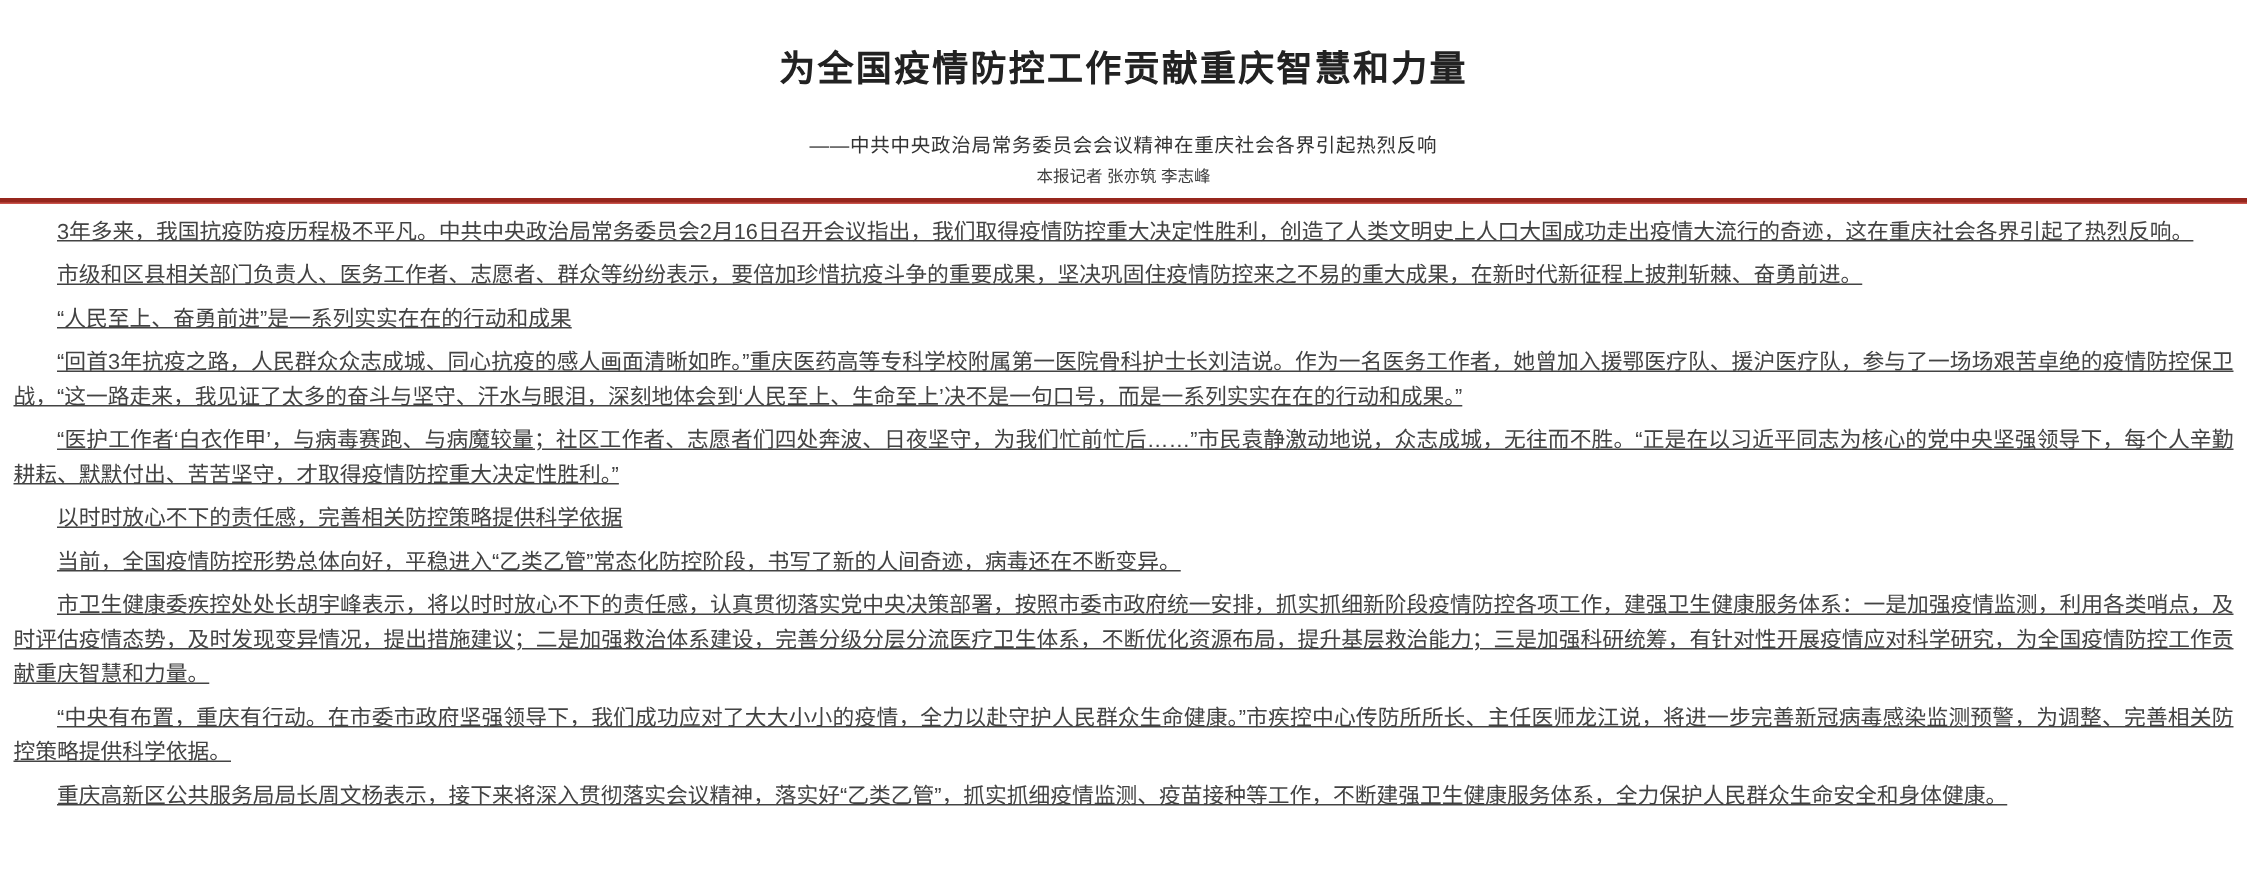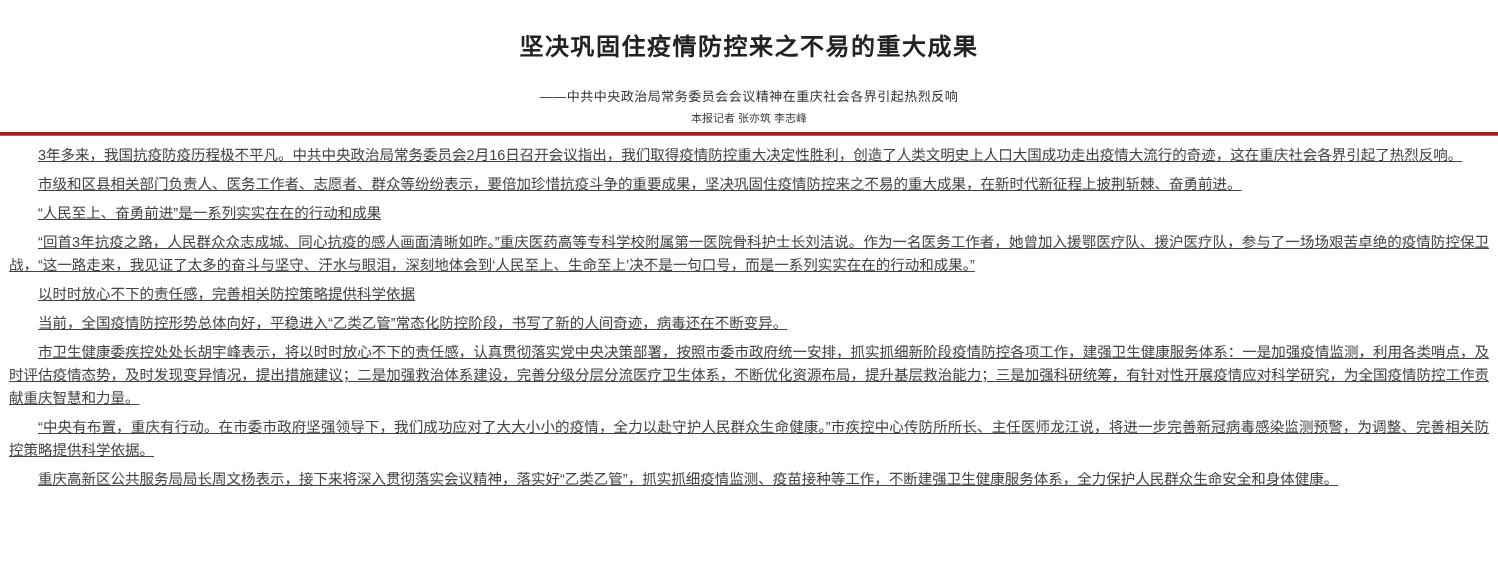--- a/index.html
+++ b/index.html
@@ -61,32 +61,33 @@
     text-align: justify;
     text-decoration: underline;
   }
 </style>
 </head>
 <body>
 
 <div class="page">
 
   <header class="article-header">
-    <h1 class="article-title">坚决巩固住疫情防控来之不易的重大成果</h1>
+    <h1 class="article-title">为全国疫情防控工作贡献重庆智慧和力量</h1>
     <h2 class="article-subtitle">——中共中央政治局常务委员会会议精神在重庆社会各界引起热烈反响</h2>
     <div class="article-byline">本报记者 张亦筑 李志峰</div>
   </header>
 
   <div class="title-divider"></div>
 
   <main class="article-body">
     <p>3年多来，我国抗疫防疫历程极不平凡。中共中央政治局常务委员会2月16日召开会议指出，我们取得疫情防控重大决定性胜利，创造了人类文明史上人口大国成功走出疫情大流行的奇迹，这在重庆社会各界引起了热烈反响。</p>
     <p>市级和区县相关部门负责人、医务工作者、志愿者、群众等纷纷表示，要倍加珍惜抗疫斗争的重要成果，坚决巩固住疫情防控来之不易的重大成果，在新时代新征程上披荆斩棘、奋勇前进。</p>
     <p>“人民至上、奋勇前进”是一系列实实在在的行动和成果</p>
     <p>“回首3年抗疫之路，人民群众众志成城、同心抗疫的感人画面清晰如昨。”重庆医药高等专科学校附属第一医院骨科护士长刘洁说。作为一名医务工作者，她曾加入援鄂医疗队、援沪医疗队，参与了一场场艰苦卓绝的疫情防控保卫战，“这一路走来，我见证了太多的奋斗与坚守、汗水与眼泪，深刻地体会到‘人民至上、生命至上’决不是一句口号，而是一系列实实在在的行动和成果。”</p>
+    <p>“医护工作者‘白衣作甲’，与病毒赛跑、与病魔较量；社区工作者、志愿者们四处奔波、日夜坚守，为我们忙前忙后……”市民袁静激动地说，众志成城，无往而不胜。“正是在以习近平同志为核心的党中央坚强领导下，每个人辛勤耕耘、默默付出、苦苦坚守，才取得疫情防控重大决定性胜利。”</p>
     <p>以时时放心不下的责任感，完善相关防控策略提供科学依据</p>
     <p>当前，全国疫情防控形势总体向好，平稳进入“乙类乙管”常态化防控阶段，书写了新的人间奇迹，病毒还在不断变异。</p>
     <p>市卫生健康委疾控处处长胡宇峰表示，将以时时放心不下的责任感，认真贯彻落实党中央决策部署，按照市委市政府统一安排，抓实抓细新阶段疫情防控各项工作，建强卫生健康服务体系：一是加强疫情监测，利用各类哨点，及时评估疫情态势，及时发现变异情况，提出措施建议；二是加强救治体系建设，完善分级分层分流医疗卫生体系，不断优化资源布局，提升基层救治能力；三是加强科研统筹，有针对性开展疫情应对科学研究，为全国疫情防控工作贡献重庆智慧和力量。</p>
     <p>“中央有布置，重庆有行动。在市委市政府坚强领导下，我们成功应对了大大小小的疫情，全力以赴守护人民群众生命健康。”市疾控中心传防所所长、主任医师龙江说，将进一步完善新冠病毒感染监测预警，为调整、完善相关防控策略提供科学依据。</p>
     <p>重庆高新区公共服务局局长周文杨表示，接下来将深入贯彻落实会议精神，落实好“乙类乙管”，抓实抓细疫情监测、疫苗接种等工作，不断建强卫生健康服务体系，全力保护人民群众生命安全和身体健康。</p>
   </main>
 
 </div>
 
 </body></html>

